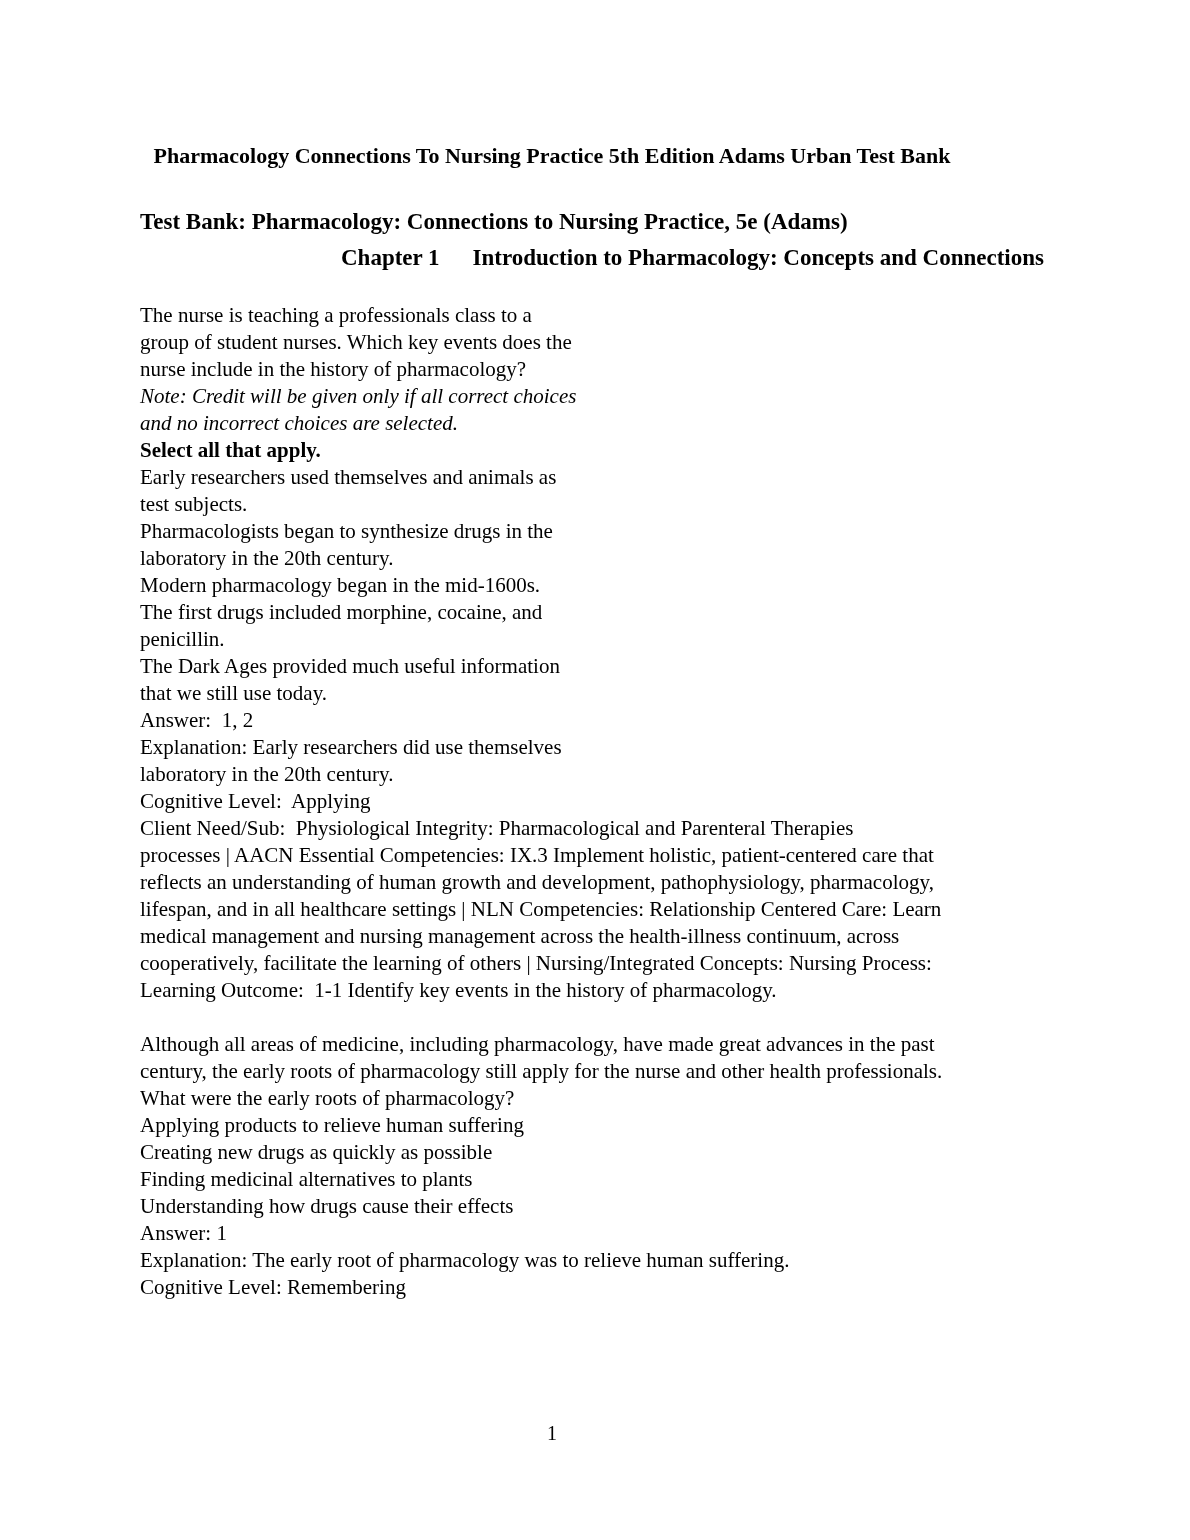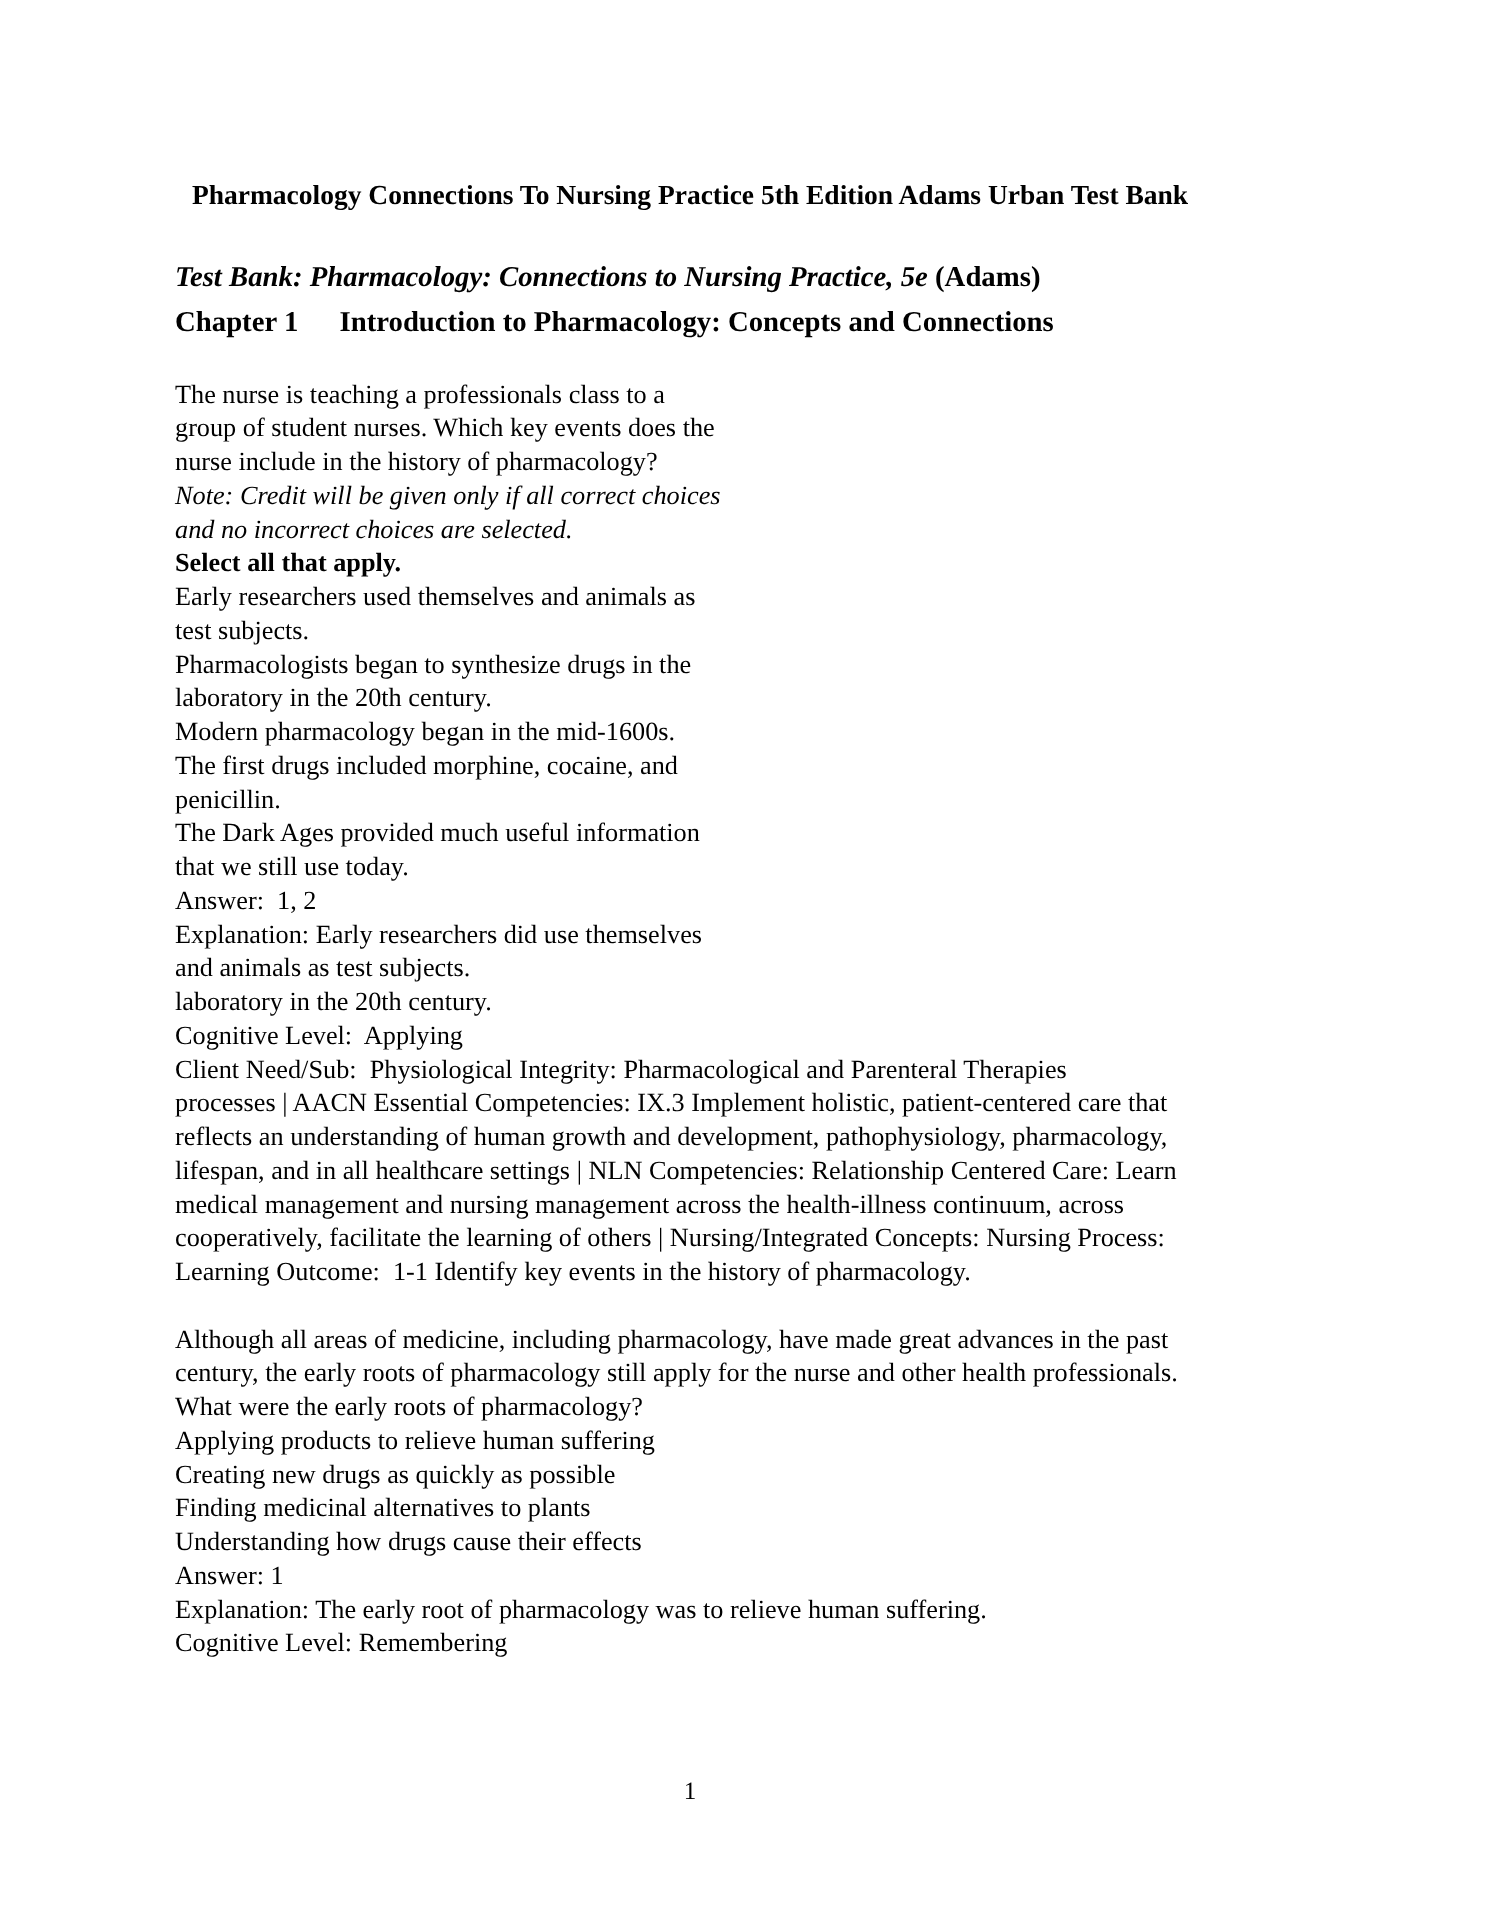--- a/index.html
+++ b/index.html
@@ -33,22 +33,22 @@
     margin-left: -40px;
     margin-right: 40px;
   }
   .title-block {
     margin-top: 35px;
     font-size: 23px;
     line-height: 36px;
     font-weight: bold;
   }
   .book-line { white-space: pre; }
-  .italic { font-style: italic; }
-  .chapter-line { white-space: pre; }
+  .italic { }
+  .chapter-line { white-space: pre; text-align: right; }
   .chapter-title { margin-left: 33px; }
   .qblock {
     font-size: 21px;
     line-height: 27px;
   }
   .q1 { margin-top: 26px; }
   .q2 { margin-top: 27px; }
   .t, .line { white-space: pre; }
   .note { font-style: italic; }
   .select-all { font-weight: bold; }
@@ -93,21 +93,20 @@
           <div class="line">laboratory in the 20th century.</div>
           <div class="line">Modern pharmacology began in the mid-1600s.</div>
           <div class="line">The first drugs included morphine, cocaine, and</div>
           <div class="line">penicillin.</div>
           <div class="line">The Dark Ages provided much useful information</div>
           <div class="line">that we still use today.</div>
         </div>
       <div class="t">Answer:  1, 2</div>
       <div>
           <div class="line">Explanation: Early researchers did use themselves</div>
-          <div class="line">and animals as test subjects.</div>
           <div class="line">laboratory in the 20th century.</div>
         </div>
       <div class="t">Cognitive Level:  Applying</div>
       <div class="t">Client Need/Sub:  Physiological Integrity: Pharmacological and Parenteral Therapies</div>
       <div>
           <div class="line">processes | AACN Essential Competencies: IX.3 Implement holistic, patient-centered care that</div>
           <div class="line">reflects an understanding of human growth and development, pathophysiology, pharmacology,</div>
           <div class="line">lifespan, and in all healthcare settings | NLN Competencies: Relationship Centered Care: Learn</div>
           <div class="line">medical management and nursing management across the health-illness continuum, across</div>
           <div class="line">cooperatively, facilitate the learning of others | Nursing/Integrated Concepts: Nursing Process:</div>

